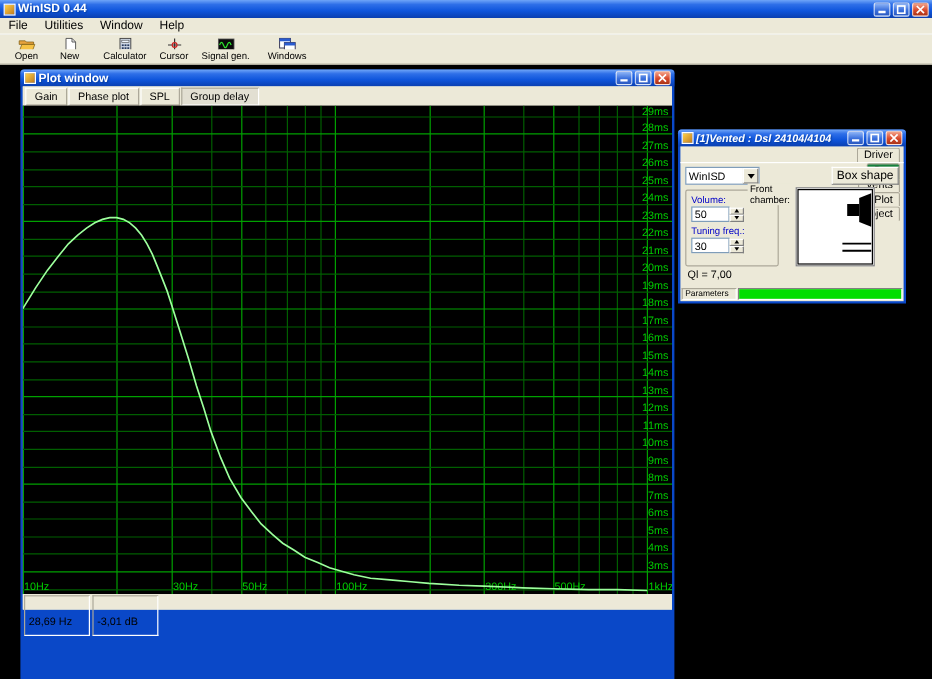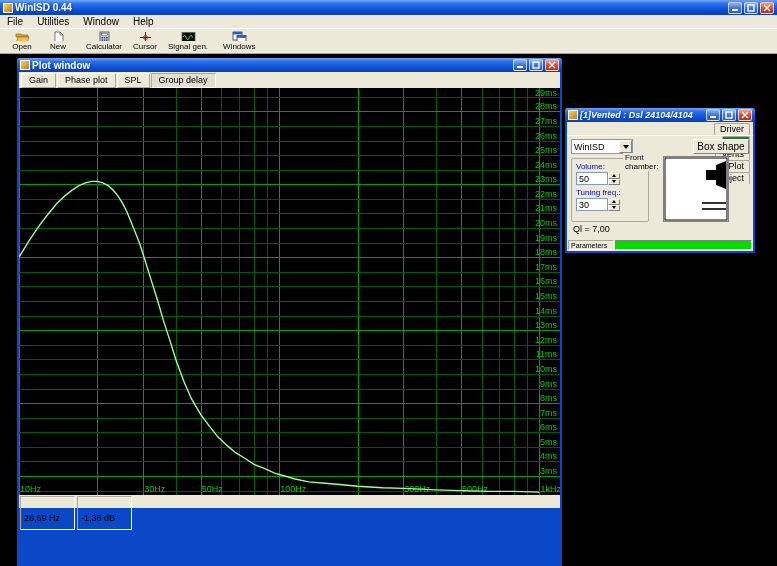--- a/index.html
+++ b/index.html
@@ -320,21 +320,21 @@
           <text x="125.14627117958572" y="404" fill="#00CC00" font-size="9" font-family="&quot;Liberation Sans&quot;, sans-serif" text-anchor="start">30Hz</text>
           <text x="182.87099997396024" y="404" fill="#00CC00" font-size="9" font-family="&quot;Liberation Sans&quot;, sans-serif" text-anchor="start">50Hz</text>
           <text x="261.1985762561116" y="404" fill="#00CC00" font-size="9" font-family="&quot;Liberation Sans&quot;, sans-serif" text-anchor="start">100Hz</text>
           <text x="385.3448474356974" y="404" fill="#00CC00" font-size="9" font-family="&quot;Liberation Sans&quot;, sans-serif" text-anchor="start">300Hz</text>
           <text x="443.06957623007185" y="404" fill="#00CC00" font-size="9" font-family="&quot;Liberation Sans&quot;, sans-serif" text-anchor="start">500Hz</text>
           <text x="521.3971525122232" y="404" fill="#00CC00" font-size="9" font-family="&quot;Liberation Sans&quot;, sans-serif" text-anchor="start">1kHz</text>
           <polyline points="0.0,169.2 10.8,151.7 20.6,137.1 29.6,125.5 38.0,115.2 45.8,107.9 53.1,102.1 60.0,97.7 66.4,94.8 72.5,93.4 78.3,93.4 83.8,94.8 89.1,97.7 94.1,102.1 98.9,107.9 103.5,115.2 108.0,124.0 112.2,134.2 116.3,144.4 120.3,154.6 124.1,166.3 131.4,189.6 138.3,211.5 144.7,233.4 150.9,252.4 156.7,271.3 164.8,293.2 172.4,310.7 181.9,326.8 190.6,338.4 198.6,348.6 208.0,357.4 216.6,364.7 226.2,370.5 235.0,376.4 245.8,380.7 255.6,385.1 265.7,388.0 276.0,391.0 289.8,393.9 306.0,395.3 323.4,396.8 338.5,398.2 363.7,399.7 384.3,400.4 416.9,401.9 442.1,402.6 471.7,403.4 495.2,403.4 520.4,404.1" fill="none" stroke="#9CFF9C" stroke-width="1.4"></polyline>
         </svg></div>
     <div class="plot-statusbar">
       <span class="status-cell c1">28,69 Hz</span>
-      <span class="status-cell c2">-1,36 dB</span>
+      <span class="status-cell c2">-3,01 dB</span>
     </div>
   </div>
 </div>
 
 <div class="window" id="box-window">
   <div class="titlebar">
     <span class="app-icon"></span>
     <span class="title-text" style="font-size:9px;font-style:italic;">[1]Vented : Dsl 24104/4104</span>
     <span class="cap-btn">
         <svg width="8" height="8">

